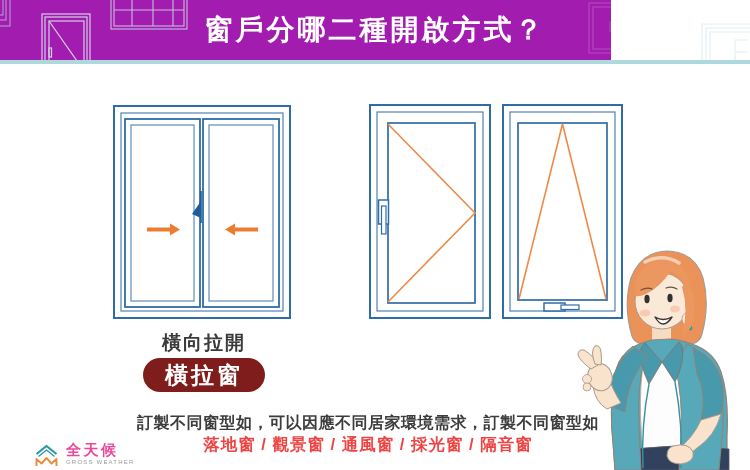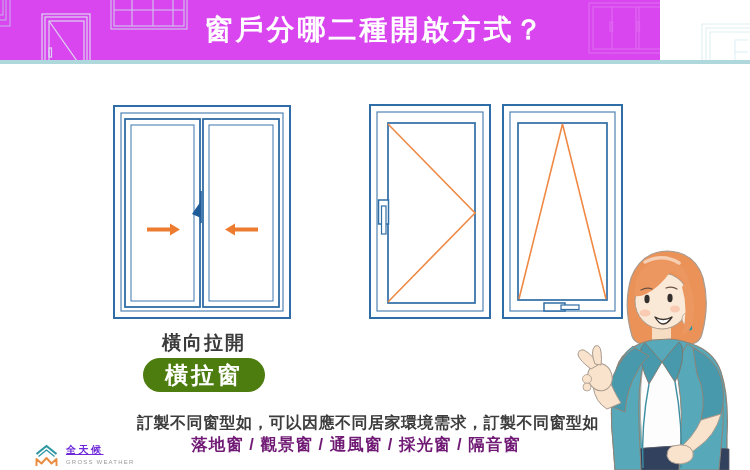--- a/index.html
+++ b/index.html
@@ -1,56 +1,56 @@
 <!DOCTYPE html>
 <html><head>
 <meta charset="utf-8">
 <style>
   html,body{margin:0;padding:0;}
   .canvas{
     position:relative;width:750px;height:470px;background:#ffffff;overflow:hidden;
     font-family:"Liberation Sans","DejaVu Sans",sans-serif;
   }
   
-  .header{position:absolute;left:0;top:0;width:660px;height:60px;background:#d946ef;}
+  .header{position:absolute;left:0;top:0;width:611px;height:60px;background:#a21caf;}
   .header-strip{position:absolute;left:0;top:60px;width:750px;height:4px;background:#AFD8DC;}
   .header-deco{position:absolute;left:0;top:0;width:750px;height:60px;}
   .header-title{
     position:absolute;left:375px;top:30px;transform:translate(-50%,-50%);
     color:#ffffff;font-size:28px;font-weight:bold;letter-spacing:3px;white-space:nowrap;
   }
   
   .diagram{position:absolute;}
   .sliding-diagram{left:113px;top:105px;}
   .casement-diagram{left:365px;top:100px;}
   
   .caption{
     position:absolute;top:330px;transform:translateX(-50%);
     color:#3B3B3B;font-size:19px;font-weight:bold;letter-spacing:2px;white-space:nowrap;
   }
   .badge{
     position:absolute;top:358px;transform:translateX(-50%);
-    background:#4d7c0f;color:#ffffff;font-size:23px;font-weight:bold;letter-spacing:3px;
+    background:#7f1d1d;color:#ffffff;font-size:23px;font-weight:bold;letter-spacing:3px;
     line-height:34px;padding:0 22px;border-radius:17px;white-space:nowrap;
   }
   .caption-sliding,.badge-sliding{left:204px;}
   .caption-casement,.badge-casement{left:497px;}
   
   .footer-note{
     position:absolute;left:368px;top:413px;transform:translateX(-50%);
     color:#3D3D3D;font-size:16px;font-weight:bold;white-space:nowrap;letter-spacing:0.5px;
   }
   .footer-types{
-    position:absolute;left:356px;top:434px;transform:translateX(-50%);
-    color:#701a75;font-size:16.5px;font-weight:bold;white-space:nowrap;letter-spacing:1px;
+    position:absolute;left:368px;top:434px;transform:translateX(-50%);
+    color:#ef4444;font-size:16.5px;font-weight:bold;white-space:nowrap;letter-spacing:1px;
   }
   
   .logo{position:absolute;left:33px;top:443px;display:flex;align-items:flex-start;}
   .logo-text{margin-left:6px;display:flex;flex-direction:column;}
-  .brand-name{color:#6d28d9;font-size:10px;font-weight:bold;letter-spacing:2.5px;line-height:14px;text-decoration:underline;}
+  .brand-name{color:#ec4899;font-size:15px;font-weight:bold;letter-spacing:2.5px;line-height:14px;}
   .brand-sub{color:#9A9A9A;font-size:6px;letter-spacing:1.2px;margin-top:2px;}
   
   .presenter{position:absolute;left:575px;top:236px;}
 </style>
 </head>
 <body>
 
 <div class="canvas">
 
   <div class="header">

